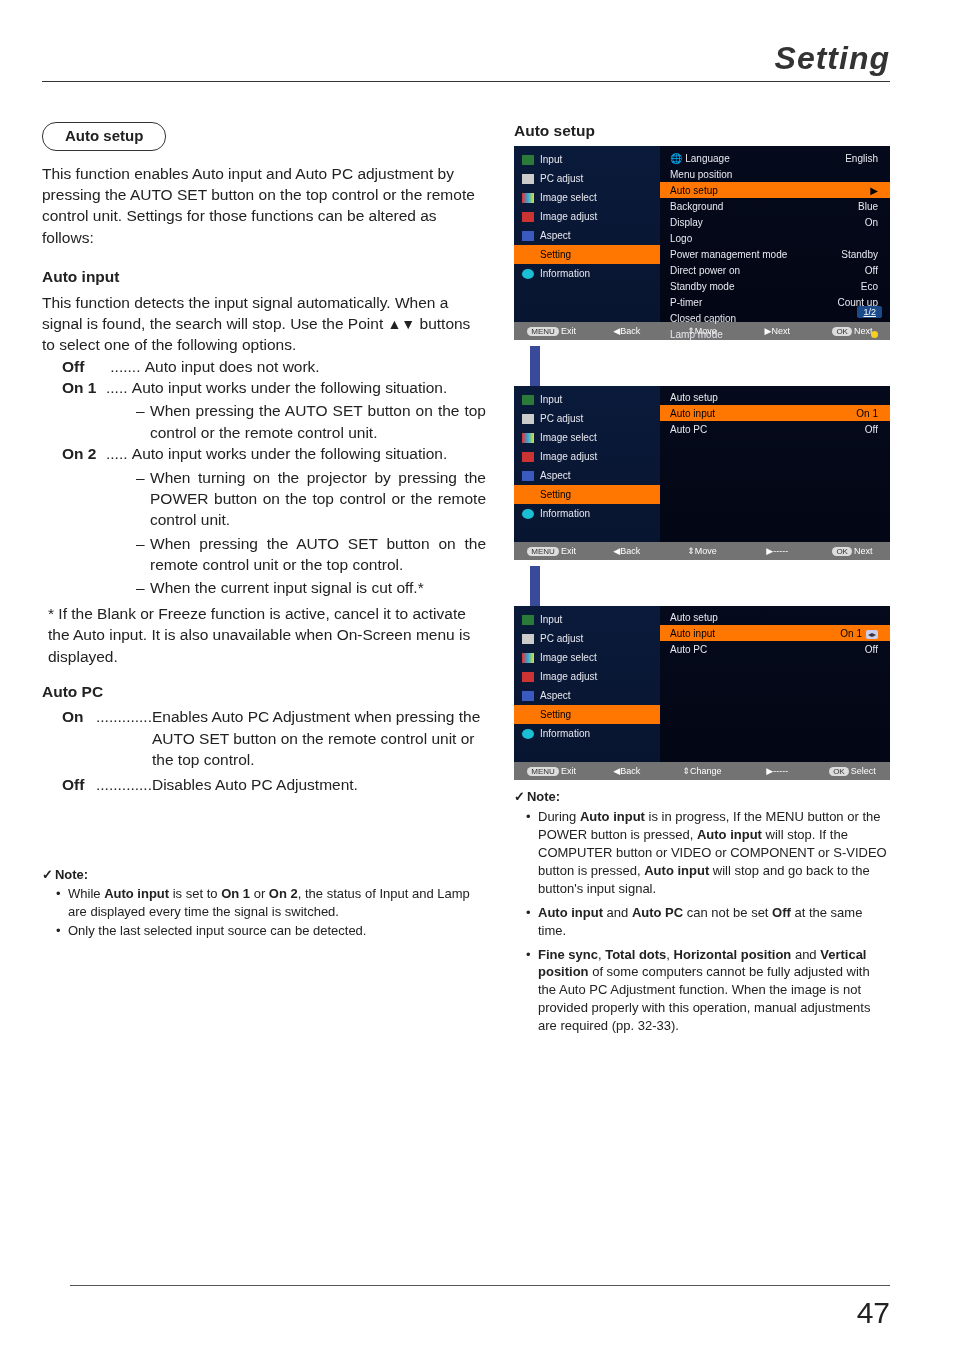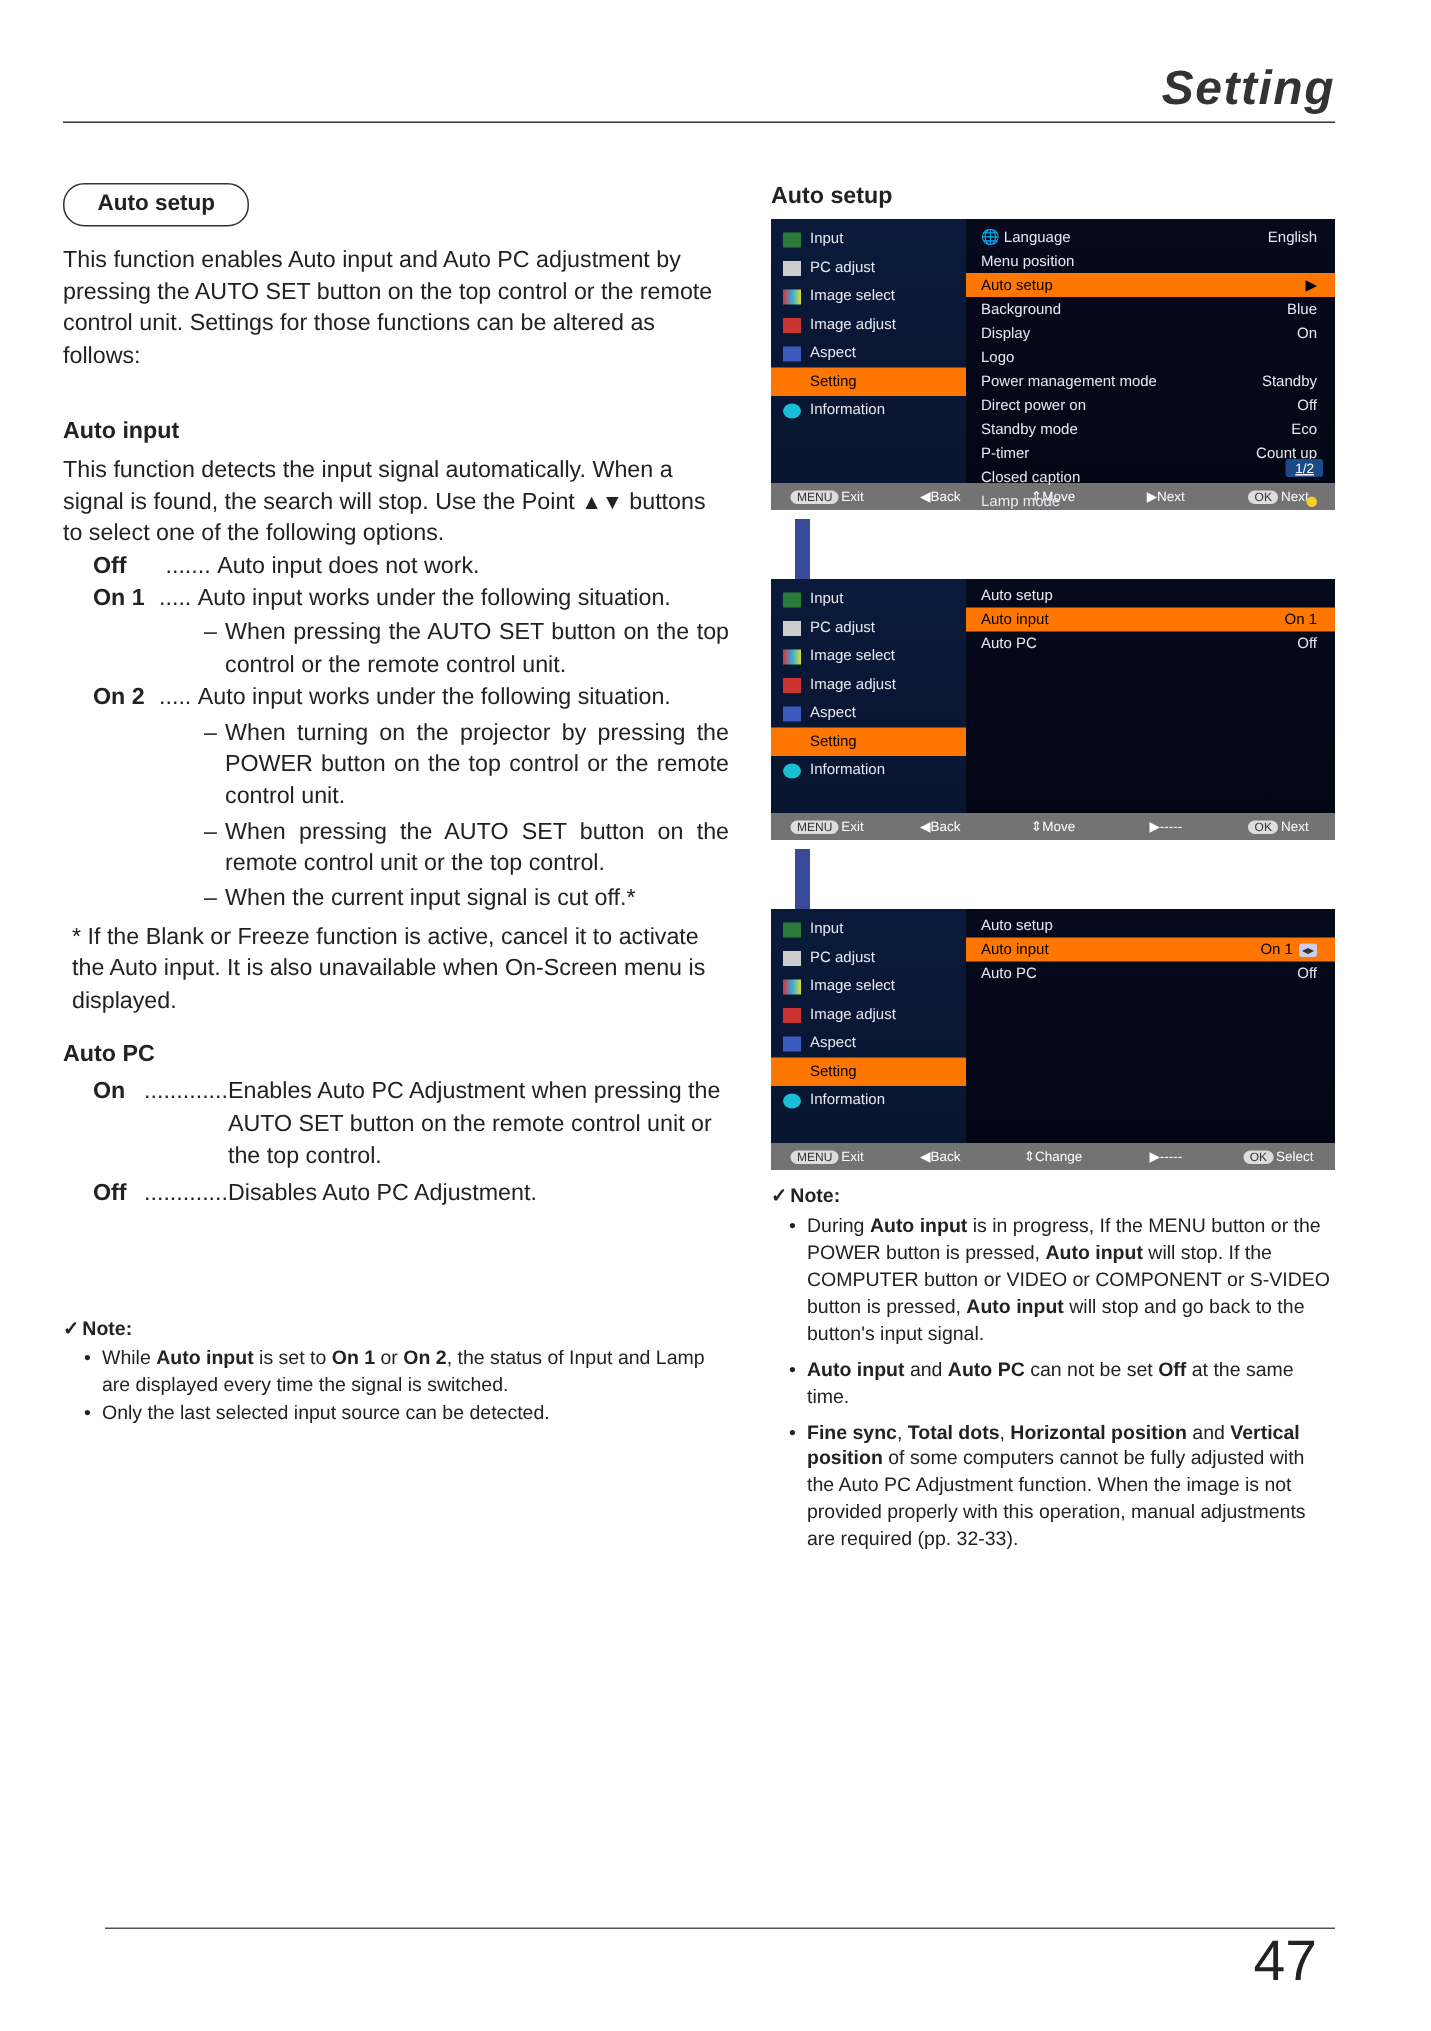--- a/index.html
+++ b/index.html
@@ -4,21 +4,21 @@
 <style>
   * { box-sizing: border-box; margin: 0; padding: 0; }
   body { width: 954px; height: 1354px; font-family: Arial, Helvetica, sans-serif; color: #222; background: #fff; position: relative; }
   .page { padding: 40px 64px 30px 42px; }
   .header { border-bottom: 1.5px solid #333; margin-bottom: 40px; padding-bottom: 4px; text-align: right; }
   .header h1 { font-size: 32px; font-style: italic; font-weight: bold; color: #333; letter-spacing: 1px; }
   .cols { display: flex; gap: 28px; }
   .left { flex: 1; font-size: 15.5px; line-height: 1.38; }
   .right { width: 376px; }
   .pill { display: inline-block; border: 1.5px solid #333; border-radius: 14px; padding: 3px 22px; font-weight: bold; font-size: 15px; margin-bottom: 12px; }
-  .intro { margin-bottom: 29px; }
+  .intro { margin-bottom: 18px; }
   .subhead { font-weight: bold; margin-bottom: 4px; margin-top: 6px; }
   .arrows { font-size: 14px; }
   .opt-row { display: flex; margin-left: 20px; }
   .opt-label { font-weight: bold; min-width: 44px; }
   .opt-dots { white-space: pre; }
   .opt-text { flex: 1; }
   .sub-item { display: flex; margin-left: 94px; margin-top: 2px; }
   .sub-dash { min-width: 14px; }
   .sub-text { flex: 1; text-align: justify; }
   .footnote { margin-left: 6px; margin-top: 4px; }
@@ -28,21 +28,21 @@
   .autopc-text { flex: 1; }
   .note-block { font-size: 13px; line-height: 1.35; margin-top: 70px; }
   .note-head { font-weight: bold; }
   .note-head::before { content: "✓"; margin-right: 2px; }
   .note-ul { list-style: none; margin-left: 12px; margin-top: 2px; }
   .note-ul li { position: relative; padding-left: 14px; margin-bottom: 2px; }
   .note-ul li::before { content: "•"; position: absolute; left: 2px; }
   .rhead { font-weight: bold; font-size: 15.5px; margin-bottom: 6px; }
   .osd { width: 376px; background: #000022; color: #e8e8f0; font-size: 10px; font-family: Arial, sans-serif; margin-bottom: 2px; }
   .osd-body { display: flex; height: 176px; }
-  .osd-left { width: 130px; background: linear-gradient(#0a1a3a,#081530); padding: 4px 0; position: relative; }
+  .osd-left { width: 146px; background: linear-gradient(#0a1a3a,#081530); padding: 4px 0; position: relative; }
   .osd-right { flex: 1; background: linear-gradient(#050a1c,#030614); padding: 4px 0; position: relative; }
   .m-item { display: flex; align-items: center; gap: 6px; padding: 2px 8px; height: 19px; }
   .m-item.sel { background: #ff7700; color: #000; }
   .m-item .ico { width: 12px; height: 10px; display: inline-block; }
   .m-chev { position: absolute; right: 2px; color: #ff7700; font-size: 9px; }
   .r-row { display: flex; justify-content: space-between; padding: 2px 12px 2px 10px; height: 16px; align-items: center; }
   .r-row.hl { background: #ff7700; color: #000; }
   .r-row .chev { color: #000; margin-left: auto; }
   .r-title { padding: 2px 10px; }
   .osd-foot { display: flex; background: #737373; color: #fff; font-size: 9px; height: 18px; align-items: center; }
@@ -51,21 +51,21 @@
   .badge { position:absolute; bottom:4px; right:8px; background:#1a4a8a; color:#fff; font-size:9px; padding:1px 6px; border-radius:2px;text-decoration:underline;}
   .arrow-down { width: 60px; height: 26px; margin: 10px 0 10px 8px; position: relative; }
   .arrow-down .bar { position:absolute; left:0; top:6px; width:48px; height:10px; background:#3a4a9a;}
   .arrow-down .tri { position:absolute; left:40px; top:0; width:0; height:0; border-left:14px solid #3a4a9a; border-top:11px solid transparent; border-bottom:11px solid transparent;}
   .arrow-down { transform: rotate(90deg) translateX(-4px); transform-origin: 12px 12px; }
   .spin { display:inline-block; background:#cce; color:#333; font-size:8px; padding:0 2px; margin-left:4px; border-radius:2px;}
   .rnote { font-size: 13px; line-height: 1.38; margin-top: 8px; }
   .rnote-ul { list-style: none; margin-left: 10px; margin-top: 2px; }
   .rnote-ul li { position: relative; padding-left: 14px; margin-bottom: 6px; }
   .rnote-ul li::before { content: "•"; position: absolute; left: 2px; }
-  .pgnum { position: absolute; bottom: 24px; right: 76px; font-size: 38px; }
+  .pgnum { position: absolute; bottom: 24px; right: 64px; font-size: 30px; }
   .hr-bot { position:absolute; bottom:68px; left:70px; right:64px; border-top:1px solid #555;}
   .ico-input{background:#2a7a3a;} .ico-pc{background:#ccc;} .ico-img{background:linear-gradient(90deg,#d33,#3ad,#dd3);}
   .ico-adj{background:#c33;} .ico-asp{background:#3a5ac0;} .ico-set{background:#ff7700;} .ico-info{background:#1abfd6; border-radius:50%;}
   .lamp-dot{display:inline-block;width:7px;height:7px;background:#f5d020;border-radius:50%;}
 </style>
 </head>
 <body>
 
 <div class="page">
   <div class="header">

